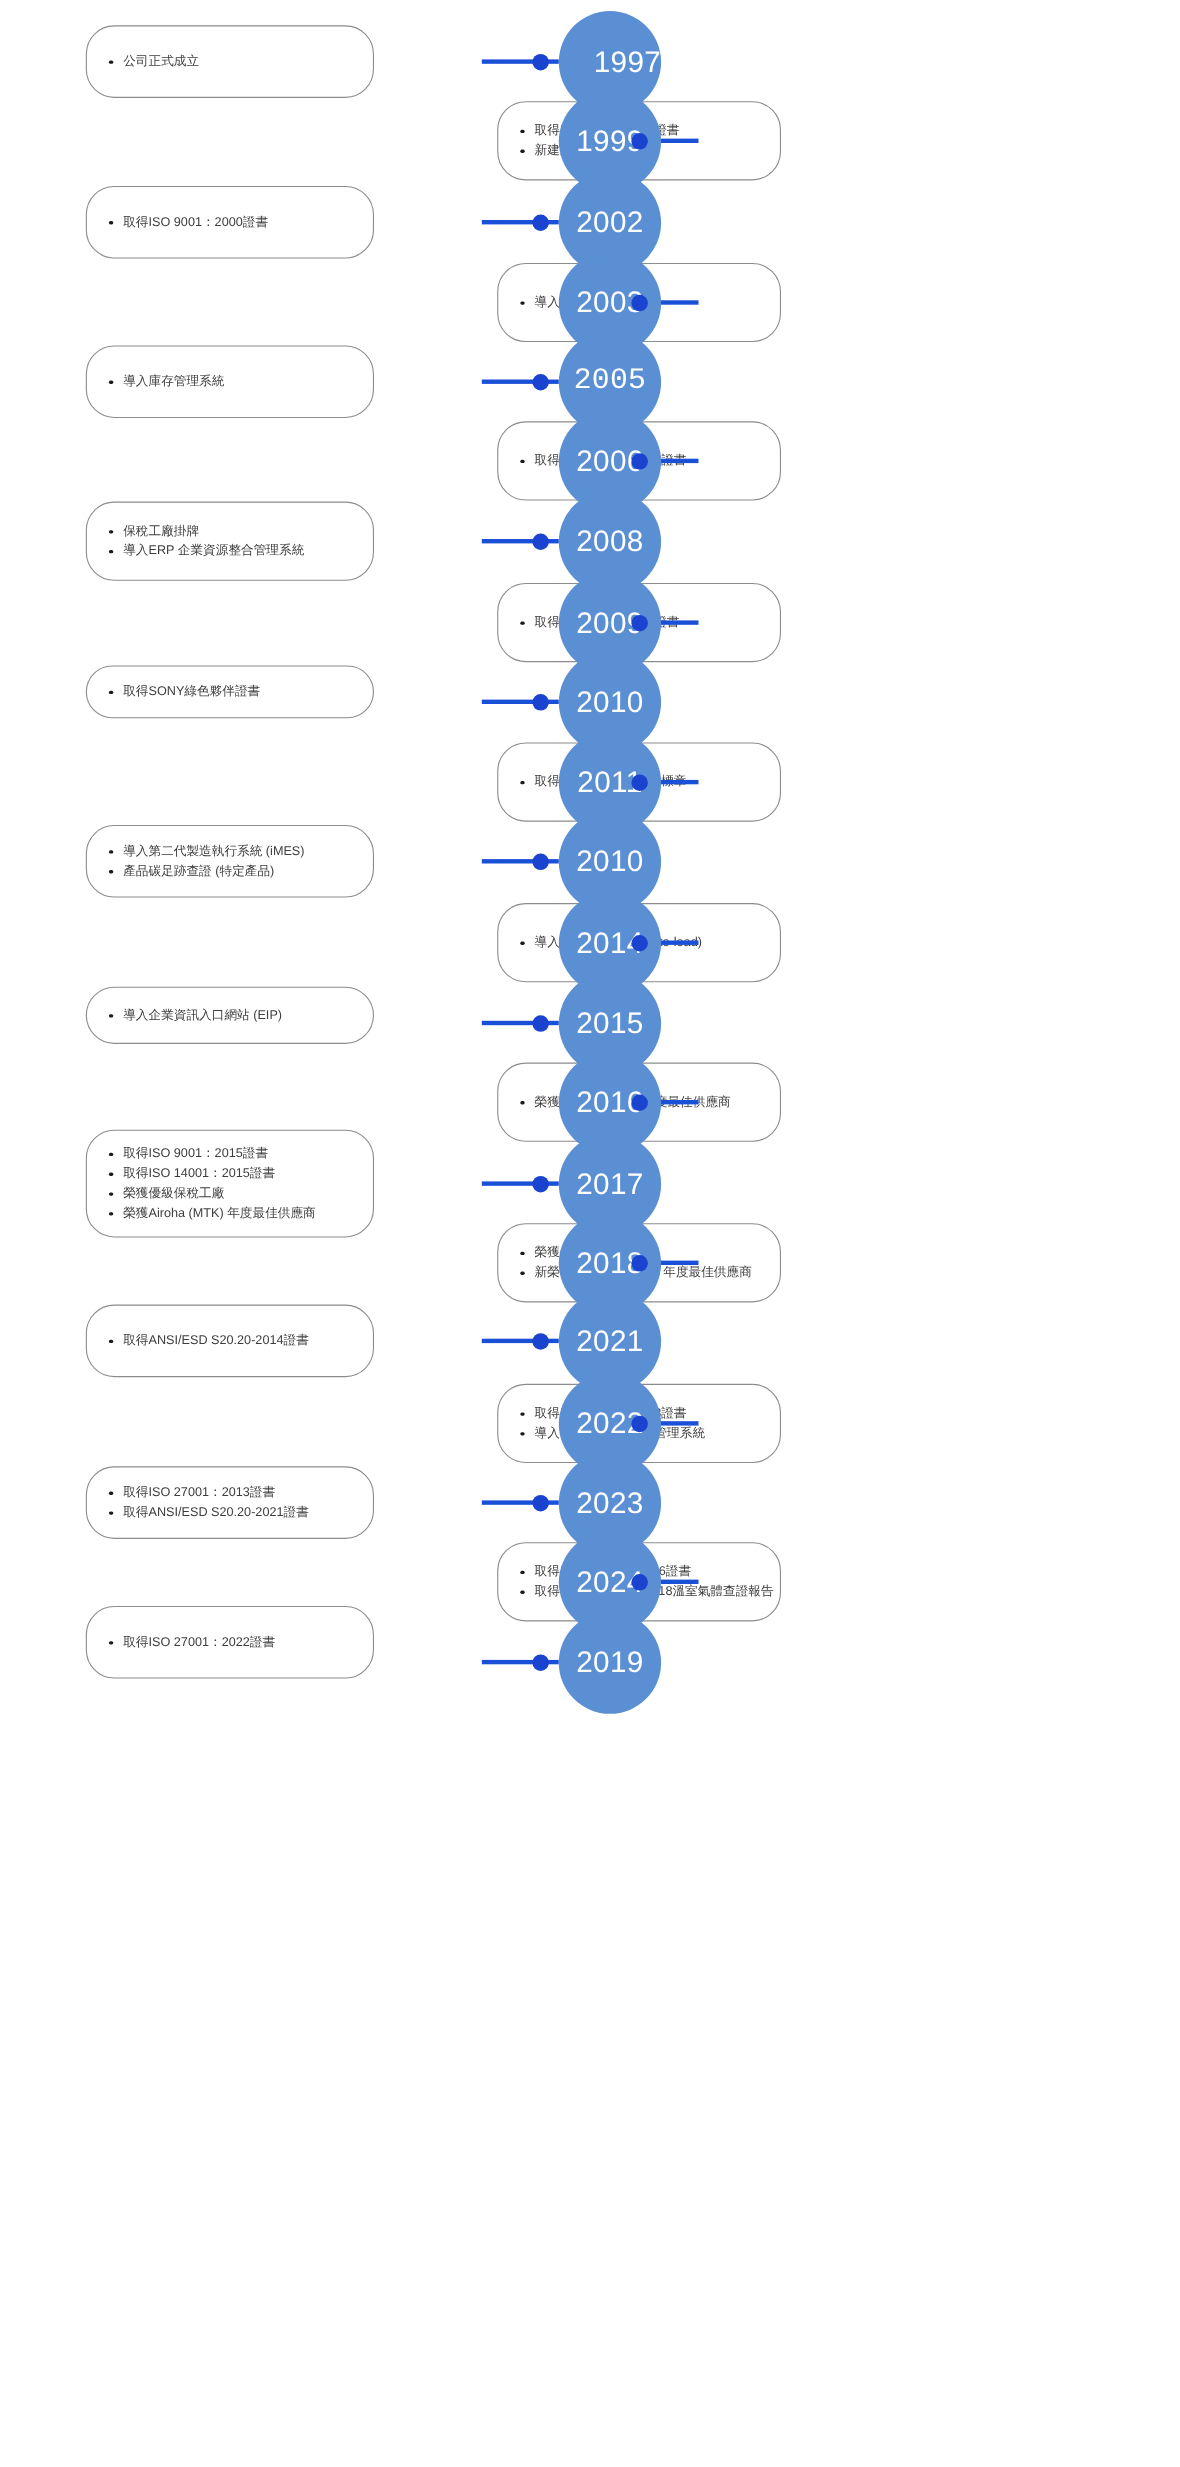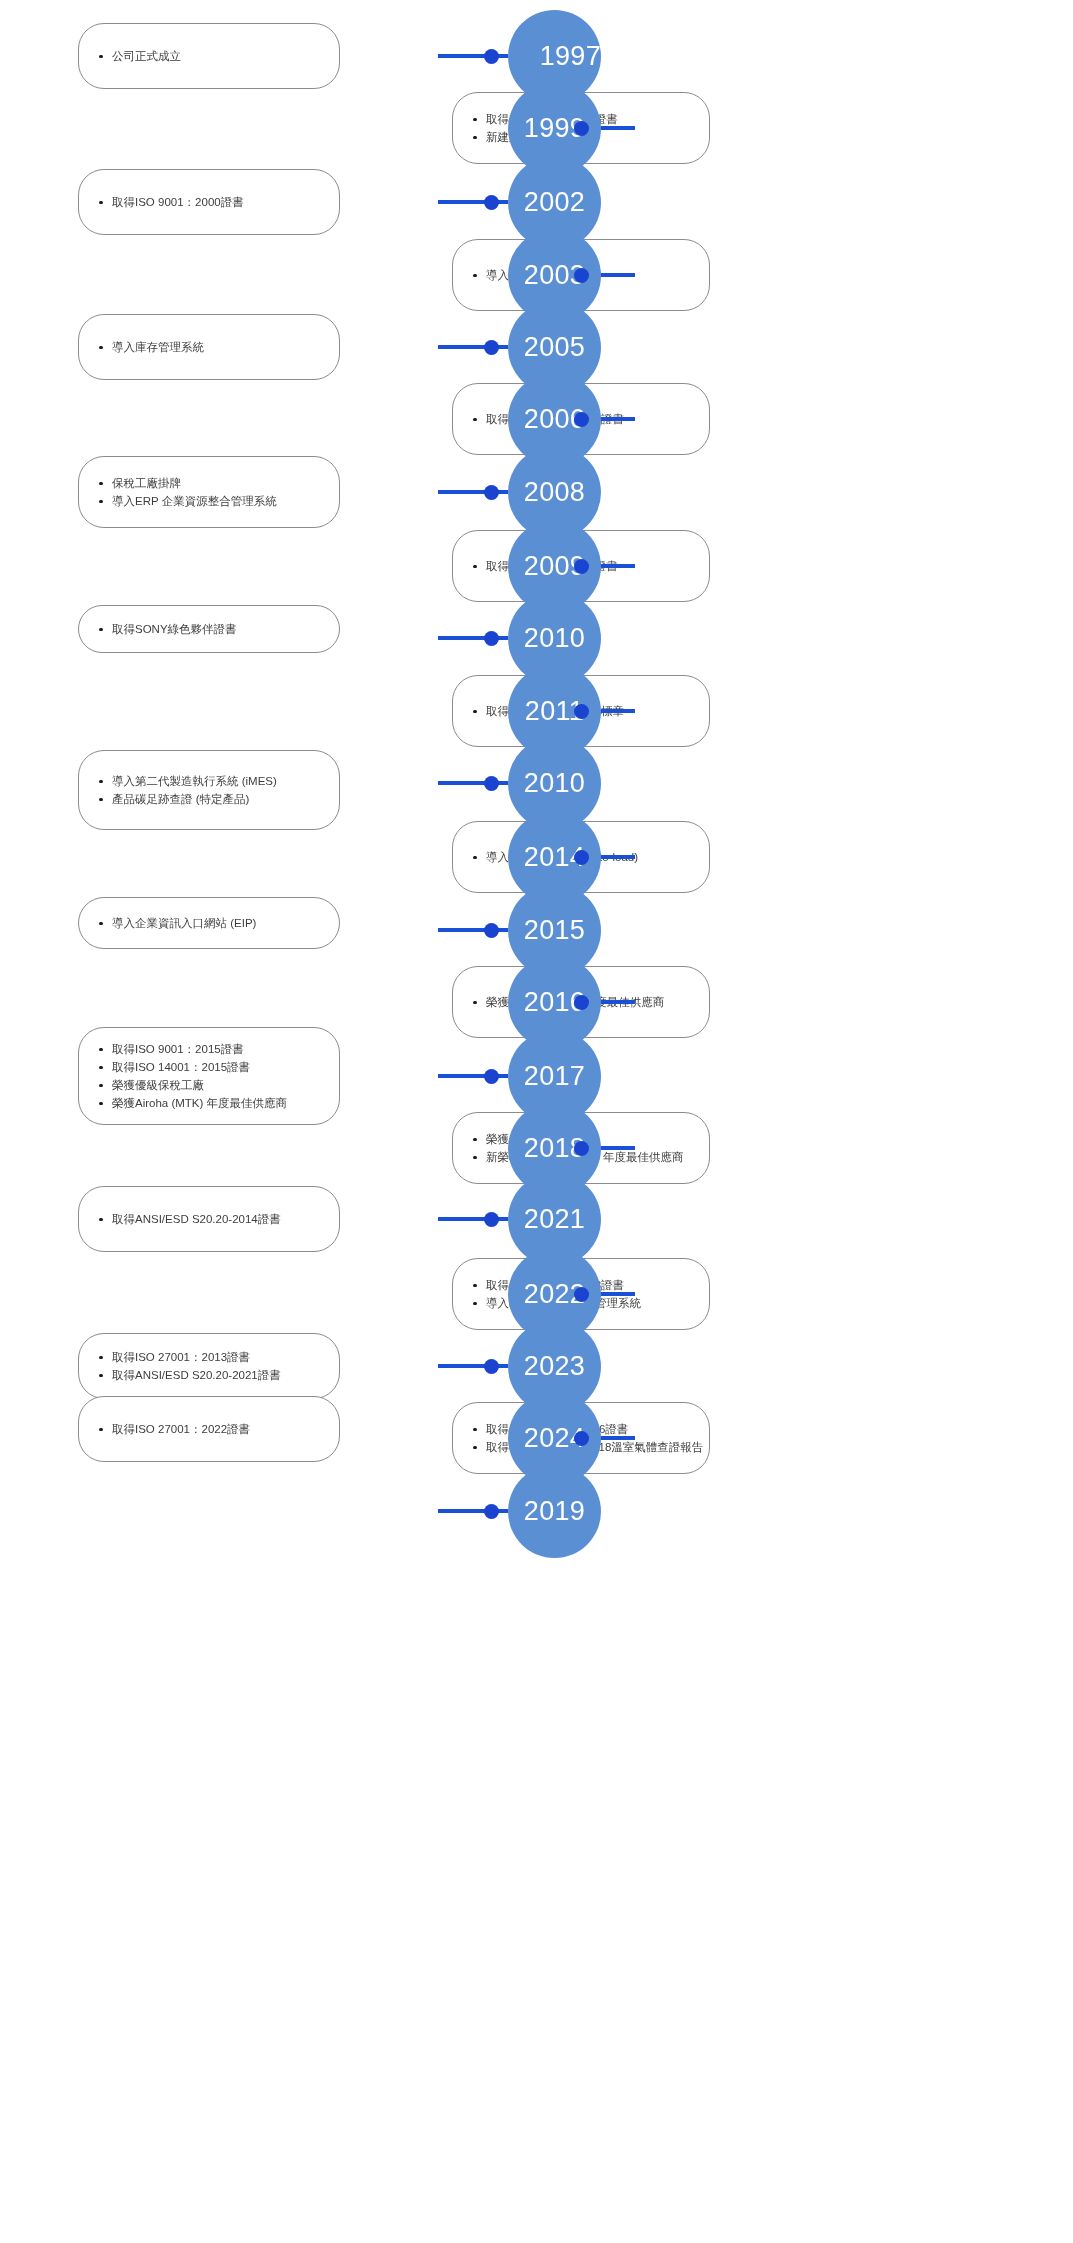--- a/index.html
+++ b/index.html
@@ -140,21 +140,21 @@
       <div class="year-circle" style="top: 228.5px;">2003</div>
       <div class="bubble right" style="height: 72px; top: 239px;">
         <ul>
           <li>導入MES系統</li>
         </ul>
       </div>
     </div>
     <div class="row" style="top: 0px;">
       <div class="conn left" style="top: 345px;"></div>
       <div class="node left" style="top: 339.5px;"></div>
-      <div class="year-circle" style="top: 300.5px;">2005</div>
+      <div class="year-circle" style="top: 300.5px; font-family: Liberation Mono, monospace;">2005</div>
       <div class="bubble left" style="height: 66px; top: 314px;">
         <ul>
           <li>導入庫存管理系統</li>
         </ul>
       </div>
     </div>
     <div class="row" style="top: 0px;">
       <div class="conn right" style="top: 417px;"></div>
       <div class="node right" style="top: 411.5px;"></div>
       <div class="year-circle" style="top: 372.5px;">2006</div>
@@ -202,21 +202,21 @@
       <div class="bubble right" style="height: 72px; top: 675px;">
         <ul>
           <li>取得健康職場自主認證標章</li>
         </ul>
       </div>
     </div>
     <div class="row" style="top: 0px;">
       <div class="conn left" style="top: 781px;"></div>
       <div class="node left" style="top: 775.5px;"></div>
       <div class="year-circle" style="top: 736.5px;">2010</div>
-      <div class="bubble left" style="height: 80px; top: 750px;">
+      <div class="bubble left" style="height: 66px; top: 750px;">
         <ul>
           <li>導入第二代製造執行系統 (iMES)</li>
           <li>產品碳足跡查證 (特定產品)</li>
         </ul>
       </div>
     </div>
     <div class="row" style="top: 0px;">
       <div class="conn right" style="top: 855px;"></div>
       <div class="node right" style="top: 849.5px;"></div>
       <div class="year-circle" style="top: 810.5px;">2014</div>
@@ -310,19 +310,19 @@
         <ul>
           <li>取得IATF 16949：2016證書</li>
           <li>取得ISO 14064-1：2018溫室氣體查證報告</li>
         </ul>
       </div>
     </div>
     <div class="row" style="top: 0px;">
       <div class="conn left" style="top: 1509px;"></div>
       <div class="node left" style="top: 1503.5px;"></div>
       <div class="year-circle" style="top: 1464.5px;">2019</div>
-      <div class="bubble left" style="height: 66px; top: 1396px;">
+      <div class="bubble left" style="height: 66px; top: 1460px;">
         <ul>
           <li>取得ISO 27001：2022證書</li>
         </ul>
       </div>
     </div>
   </div>
 
 </body></html>

